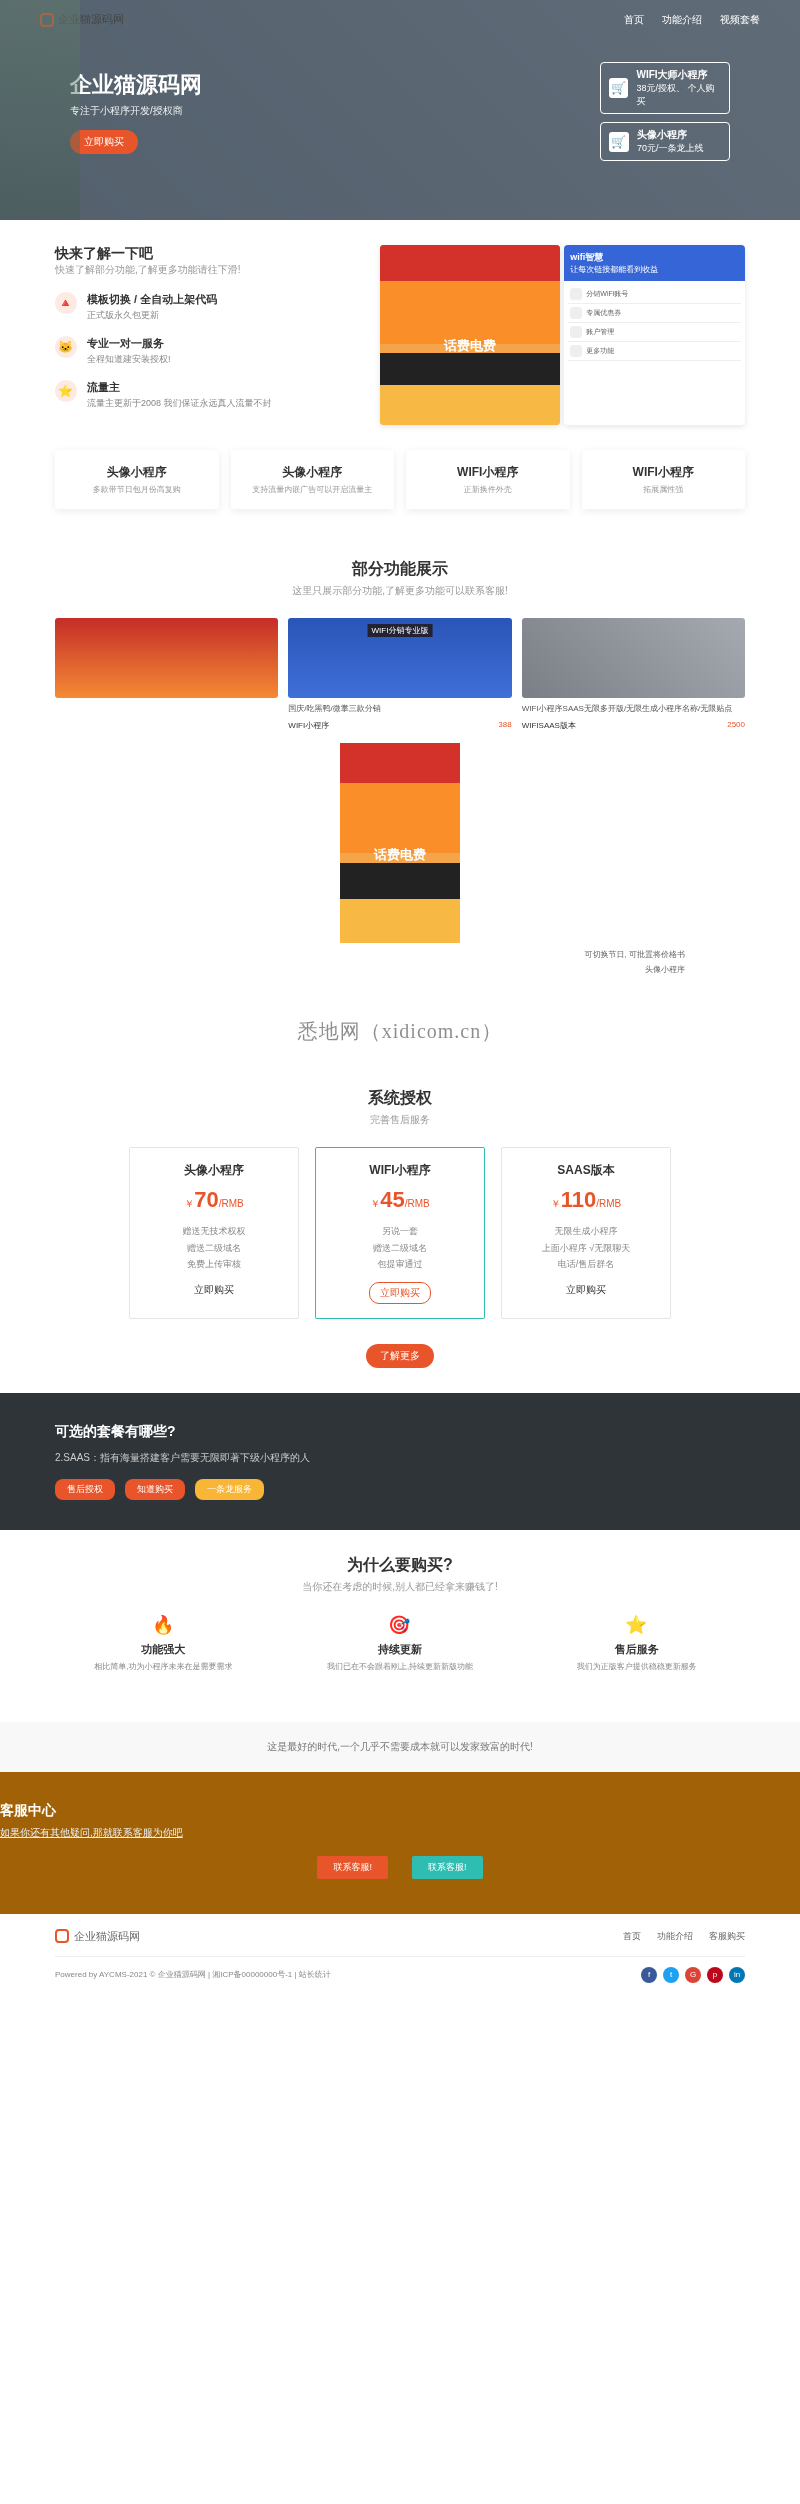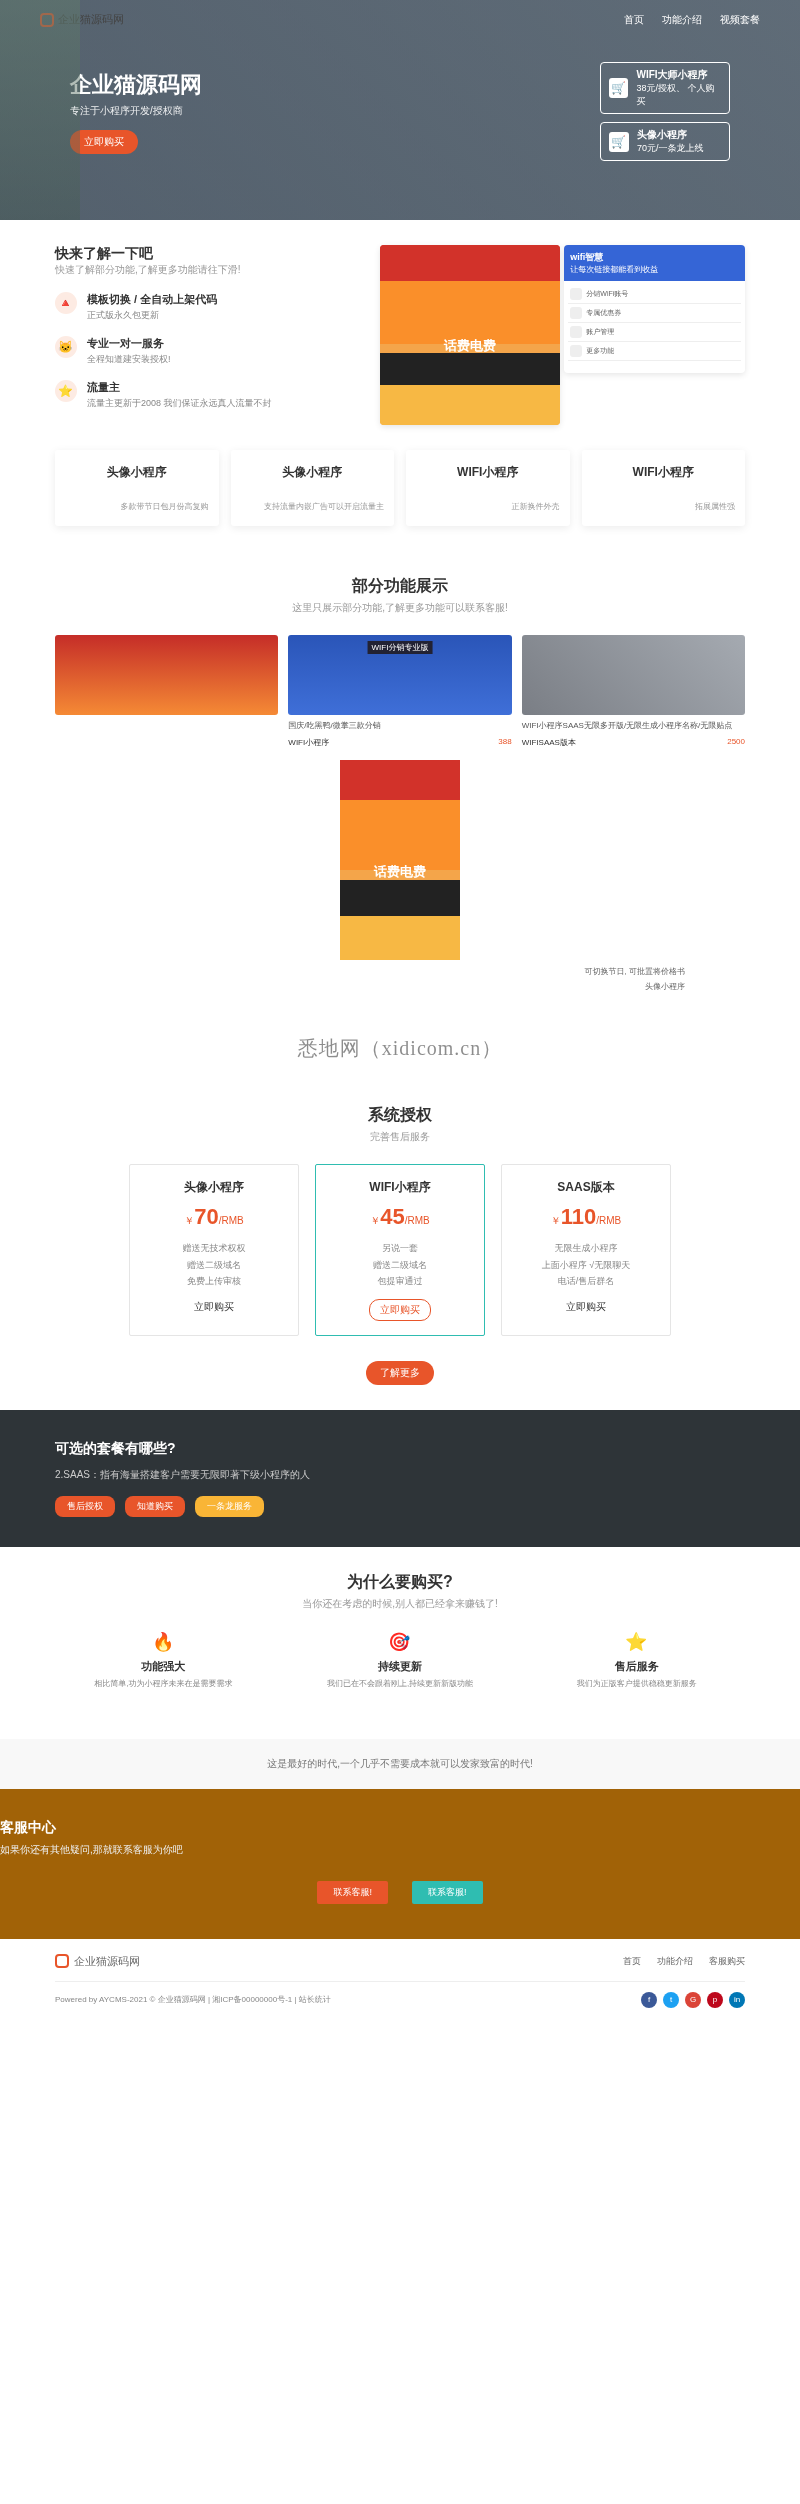--- a/index.html
+++ b/index.html
@@ -34,32 +34,32 @@
 .quick-left .sub { font-size:10px; color:#999; margin-bottom: 15px; }
 .feat { display:flex; gap:10px; margin-bottom: 14px; }
 .feat-icon { width:22px; height:22px; background:#fdebe3; border-radius:50%; display:flex; align-items:center; justify-content:center; font-size:12px; }
 .feat-text b { font-size: 11px; display:block; }
 .feat-text span { font-size:9px; color:#888; }
 .quick-right { flex: 1.2; display:flex; gap:4px; }
 .phone-mock { flex:1; border-radius:4px; overflow:hidden; box-shadow:0 2px 6px rgba(0,0,0,.1); }
 .mock1 { background: linear-gradient(#d9433b,#f4a54a); height:180px; }
 .mock1-inner { height:100%; background: linear-gradient(#d2322a 0 20%, #fa8f2a 20% 55%, #f4a54a 55% 60%, #222 60% 78%, #f7b844 78% 100%); position:relative; }
 .mock1-inner::after { content:"话费电费"; position:absolute; top:56%; left:50%; transform:translate(-50%,-50%); color:#fff; font-size:13px; font-weight:700; }
-.mock2 { background:#fff; height:128px; display:flex; flex-direction:column; }
+.mock2 { background:#fff; height:180px; display:flex; flex-direction:column; }
 .mock2-top { background:#3565d6; color:#fff; padding:6px; font-size:8px; }
 .mock2-top b { display:block; font-size:9px; }
 .mock2-body { flex:1; padding:4px; font-size:7px; color:#666; }
 .mock2-row { display:flex; align-items:center; gap:4px; padding:3px 2px; border-bottom:1px solid #eee; }
 .mock2-dot { width:12px; height:12px; background:#eee; border-radius:3px; }
 
 
 .cards4 { display:flex; gap:12px; margin-top:25px; }
 .card4 { flex:1; background:#fff; box-shadow:0 2px 8px rgba(0,0,0,.08); padding:14px 10px; text-align:center; border-radius:3px; }
 .card4 b { font-size:12px; }
-.card4 span { font-size:8px; color:#999; display:block; margin-top:20px;text-align:right; }
+.card4 span { font-size:8px; color:#999; display:block; margin-top:3px; }
 
 
 .showcase { display:flex; gap:10px; }
 .show-item { flex:1; font-size:8px; }
 .show-img { width:100%; height:80px; border-radius:3px; margin-bottom:6px; }
 .si1 { background: linear-gradient(#c52d28,#f58a35); }
 .si2 { background: linear-gradient(#2a55b8,#3f6fd8); position:relative; }
 .si2::after { content:"WIFI分销专业版"; position:absolute; top:6px; left:50%; transform:translateX(-50%); color:#fff; font-size:8px; background:#223; padding:1px 4px; }
 .si3 { background:#fafafa; border:1px solid #eee; }
 .si4 { background: linear-gradient(45deg,#7a7e85,#a5aab1); }
@@ -100,21 +100,21 @@
 .why-item { flex:1; }
 .why-icon { font-size:18px; margin-bottom:6px; }
 .why-item b { font-size:11px; display:block; margin-bottom:4px; }
 .why-item p { font-size:8px; color:#888; }
 
 .bar-msg { background:#f8f8f8; text-align:center; padding:18px 0; font-size:10px; color:#777; margin-top:25px; }
 
 
 .contact-band { background:#a16207; color:#fff; text-align:left; padding:30px 0 35px; }
 .contact-band h3 { font-size:14px; }
-.contact-band p { font-size:10px; margin:6px 0 24px; color:#eee; }
+.contact-band p { font-size:10px; margin:6px 0 16px; color:#eee;text-decoration:underline; }
 .contact-btns { display:flex; gap:24px; justify-content:center; }
 .cbtn { padding:5px 16px; font-size:9px; border-radius:2px; }
 .cbtn1 { background:#e8552a; }
 .cbtn2 { background:#2fbdb1; }
 
 
 .footer { padding:15px 55px; }
 .footer-top { display:flex; justify-content:space-between; align-items:center; border-bottom:1px solid #eee; padding-bottom:12px; }
 .footer-logo { display:flex; align-items:center; gap:5px; font-size:11px; color:#666; }
 .footer-nav { display:flex; gap:16px; font-size:9px; color:#666; }

